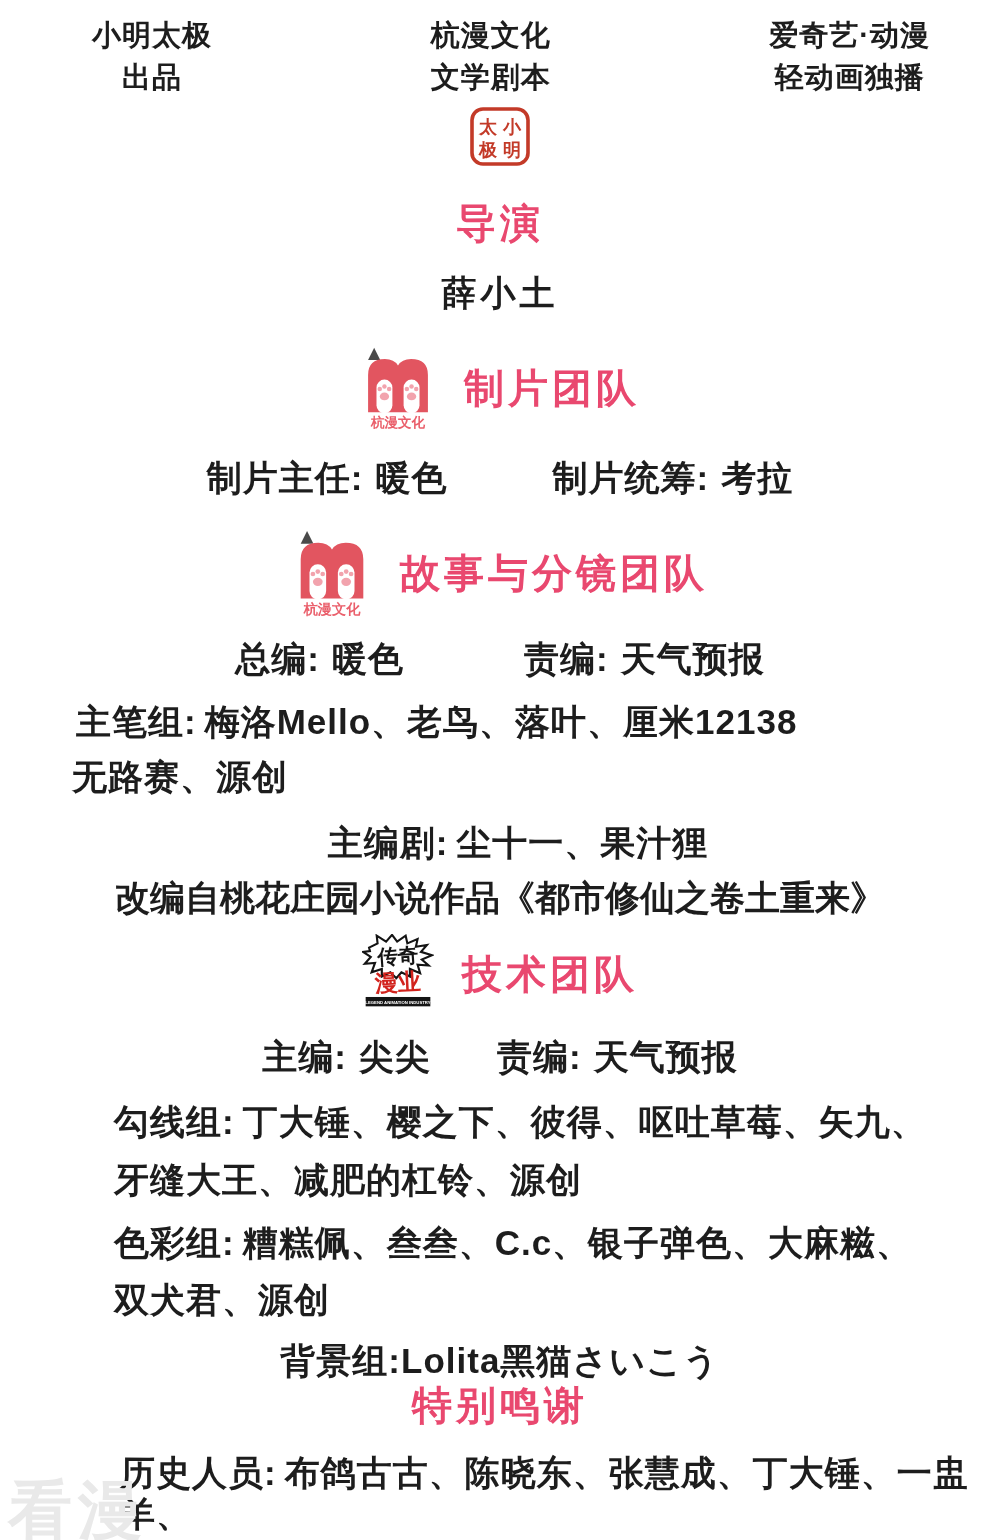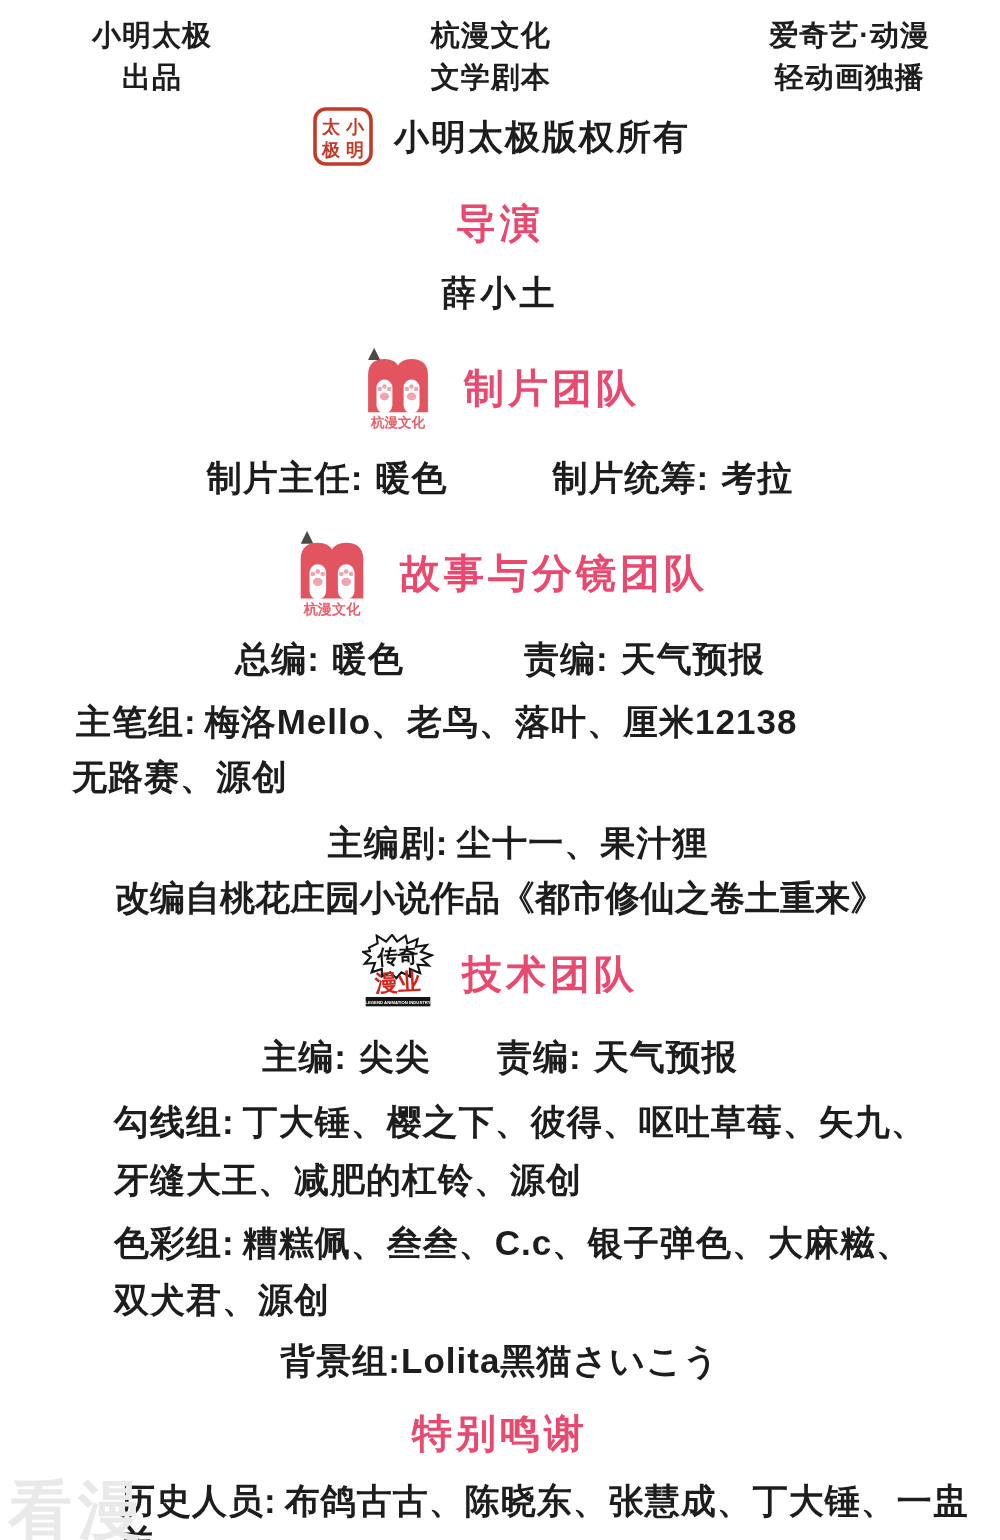--- a/index.html
+++ b/index.html
@@ -47,21 +47,21 @@
   .val-gap { margin-left:8px; }
   .pen-line1 { margin-top:18px; padding-left:76px; }
   .pen-line2 { margin-top:14px; padding-left:72px; }
   .screenwriter-line { margin-top:24px; text-align:center;padding-left:36px; }
   .adaptation-line { margin-top:14px; text-align:center; letter-spacing:0; }
   .ink-line1 { margin-top:20px; padding-left:114px; }
   .ink-line2 { margin-top:16px; padding-left:114px; }
   .color-line1 { margin-top:22px; padding-left:114px; }
   .color-line2 { margin-top:16px; padding-left:114px; }
   .bg-line { margin-top:20px; text-align:center; }
-  .h-thanks { margin-top:28px; }
+  .h-thanks { }
   .thanks-line1 { margin-top:24px; padding-left:120px; }
   .watermark {
     position:absolute; left:8px; bottom:-14px;
     font-size:64px; color:#e9e9e9; letter-spacing:6px;
     user-select:none;
   }
 </style>
 </head>
 <body>
 
@@ -81,21 +81,20 @@
 </div>
 
 <div class="copyright-row">
   <svg class="seal-svg" viewBox="0 0 64 62">
     <rect x="4" y="3" width="56" height="55" rx="11" fill="none" stroke="#c33a28" stroke-width="3.6"></rect>
     <text x="44" y="27" text-anchor="middle" font-size="18" font-weight="bold" fill="#c33a28">小</text>
     <text x="44" y="50" text-anchor="middle" font-size="18" font-weight="bold" fill="#c33a28">明</text>
     <text x="20" y="27" text-anchor="middle" font-size="18" font-weight="bold" fill="#c33a28">太</text>
     <text x="20" y="50" text-anchor="middle" font-size="18" font-weight="bold" fill="#c33a28">极</text>
   </svg>
-  <div class="copyright-text">小明太极版权所有</div>
 </div>
 
 <div class="heading h-director">导演</div>
 <div class="director-name">薛小土</div>
 
 <div class="title-row tr-production">
   <svg class="logo-svg" width="76" height="86" viewBox="0 0 80 92">
     <polygon points="8,16 21,16 14.5,3" fill="#4a4a4a"></polygon>
     <path d="M8 72 V32 Q8 15 26 15 Q36 15 40 22 Q44 15 54 15 Q72 15 72 32 V72 Z" fill="#e25560"></path>
     <rect x="17" y="37" width="17" height="36" rx="8.5" fill="#ffffff"></rect>

